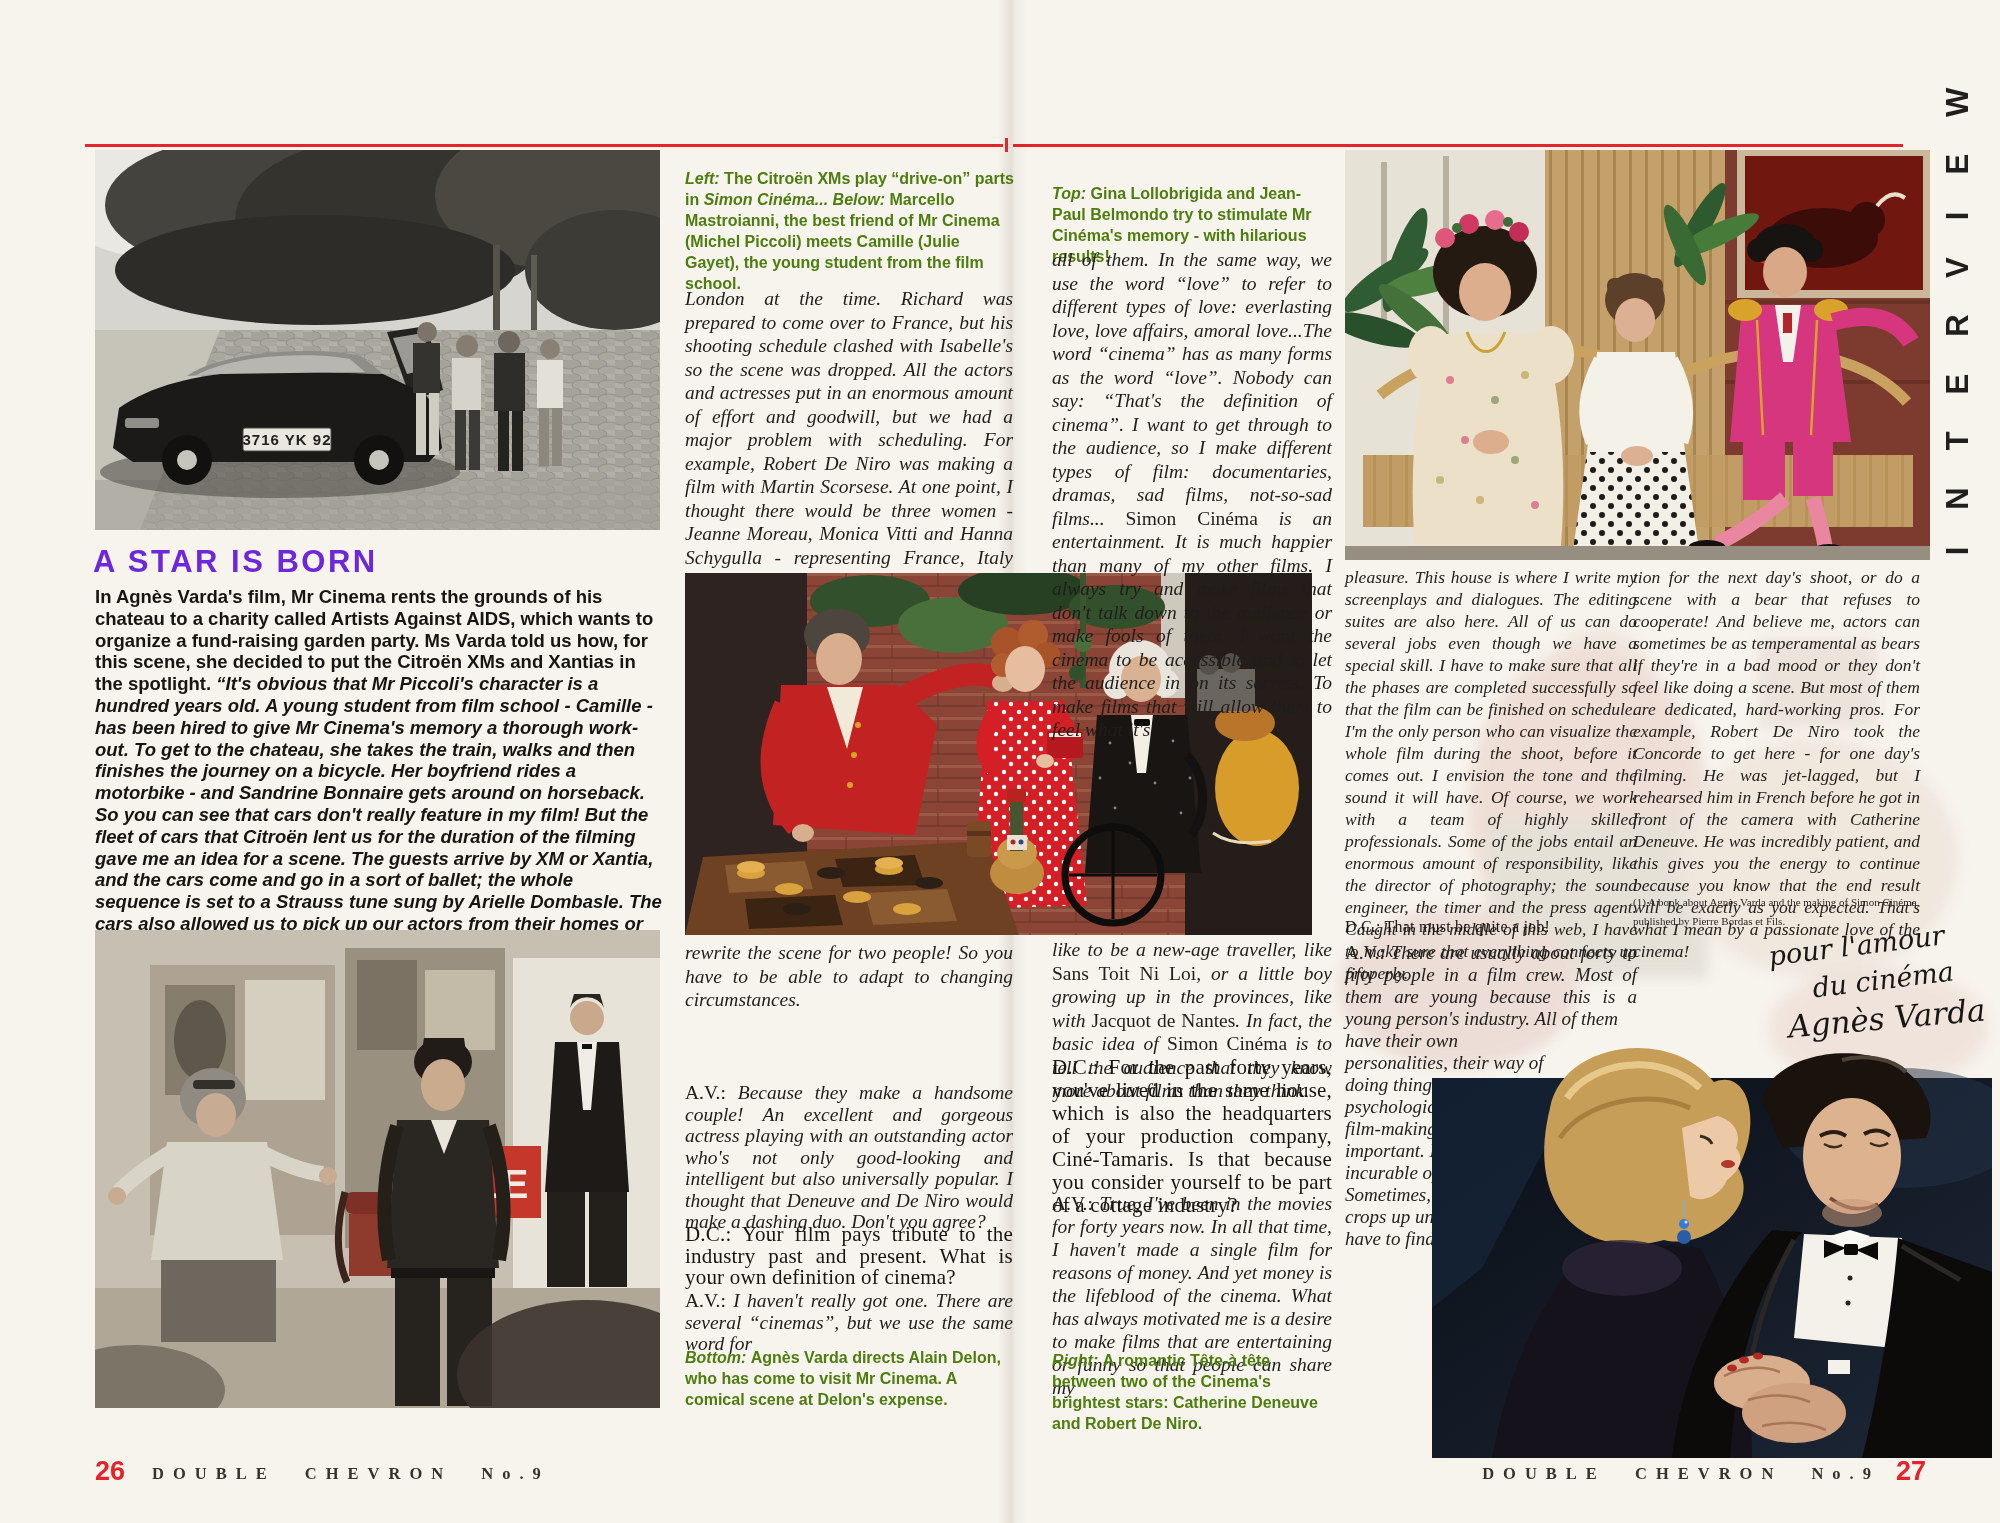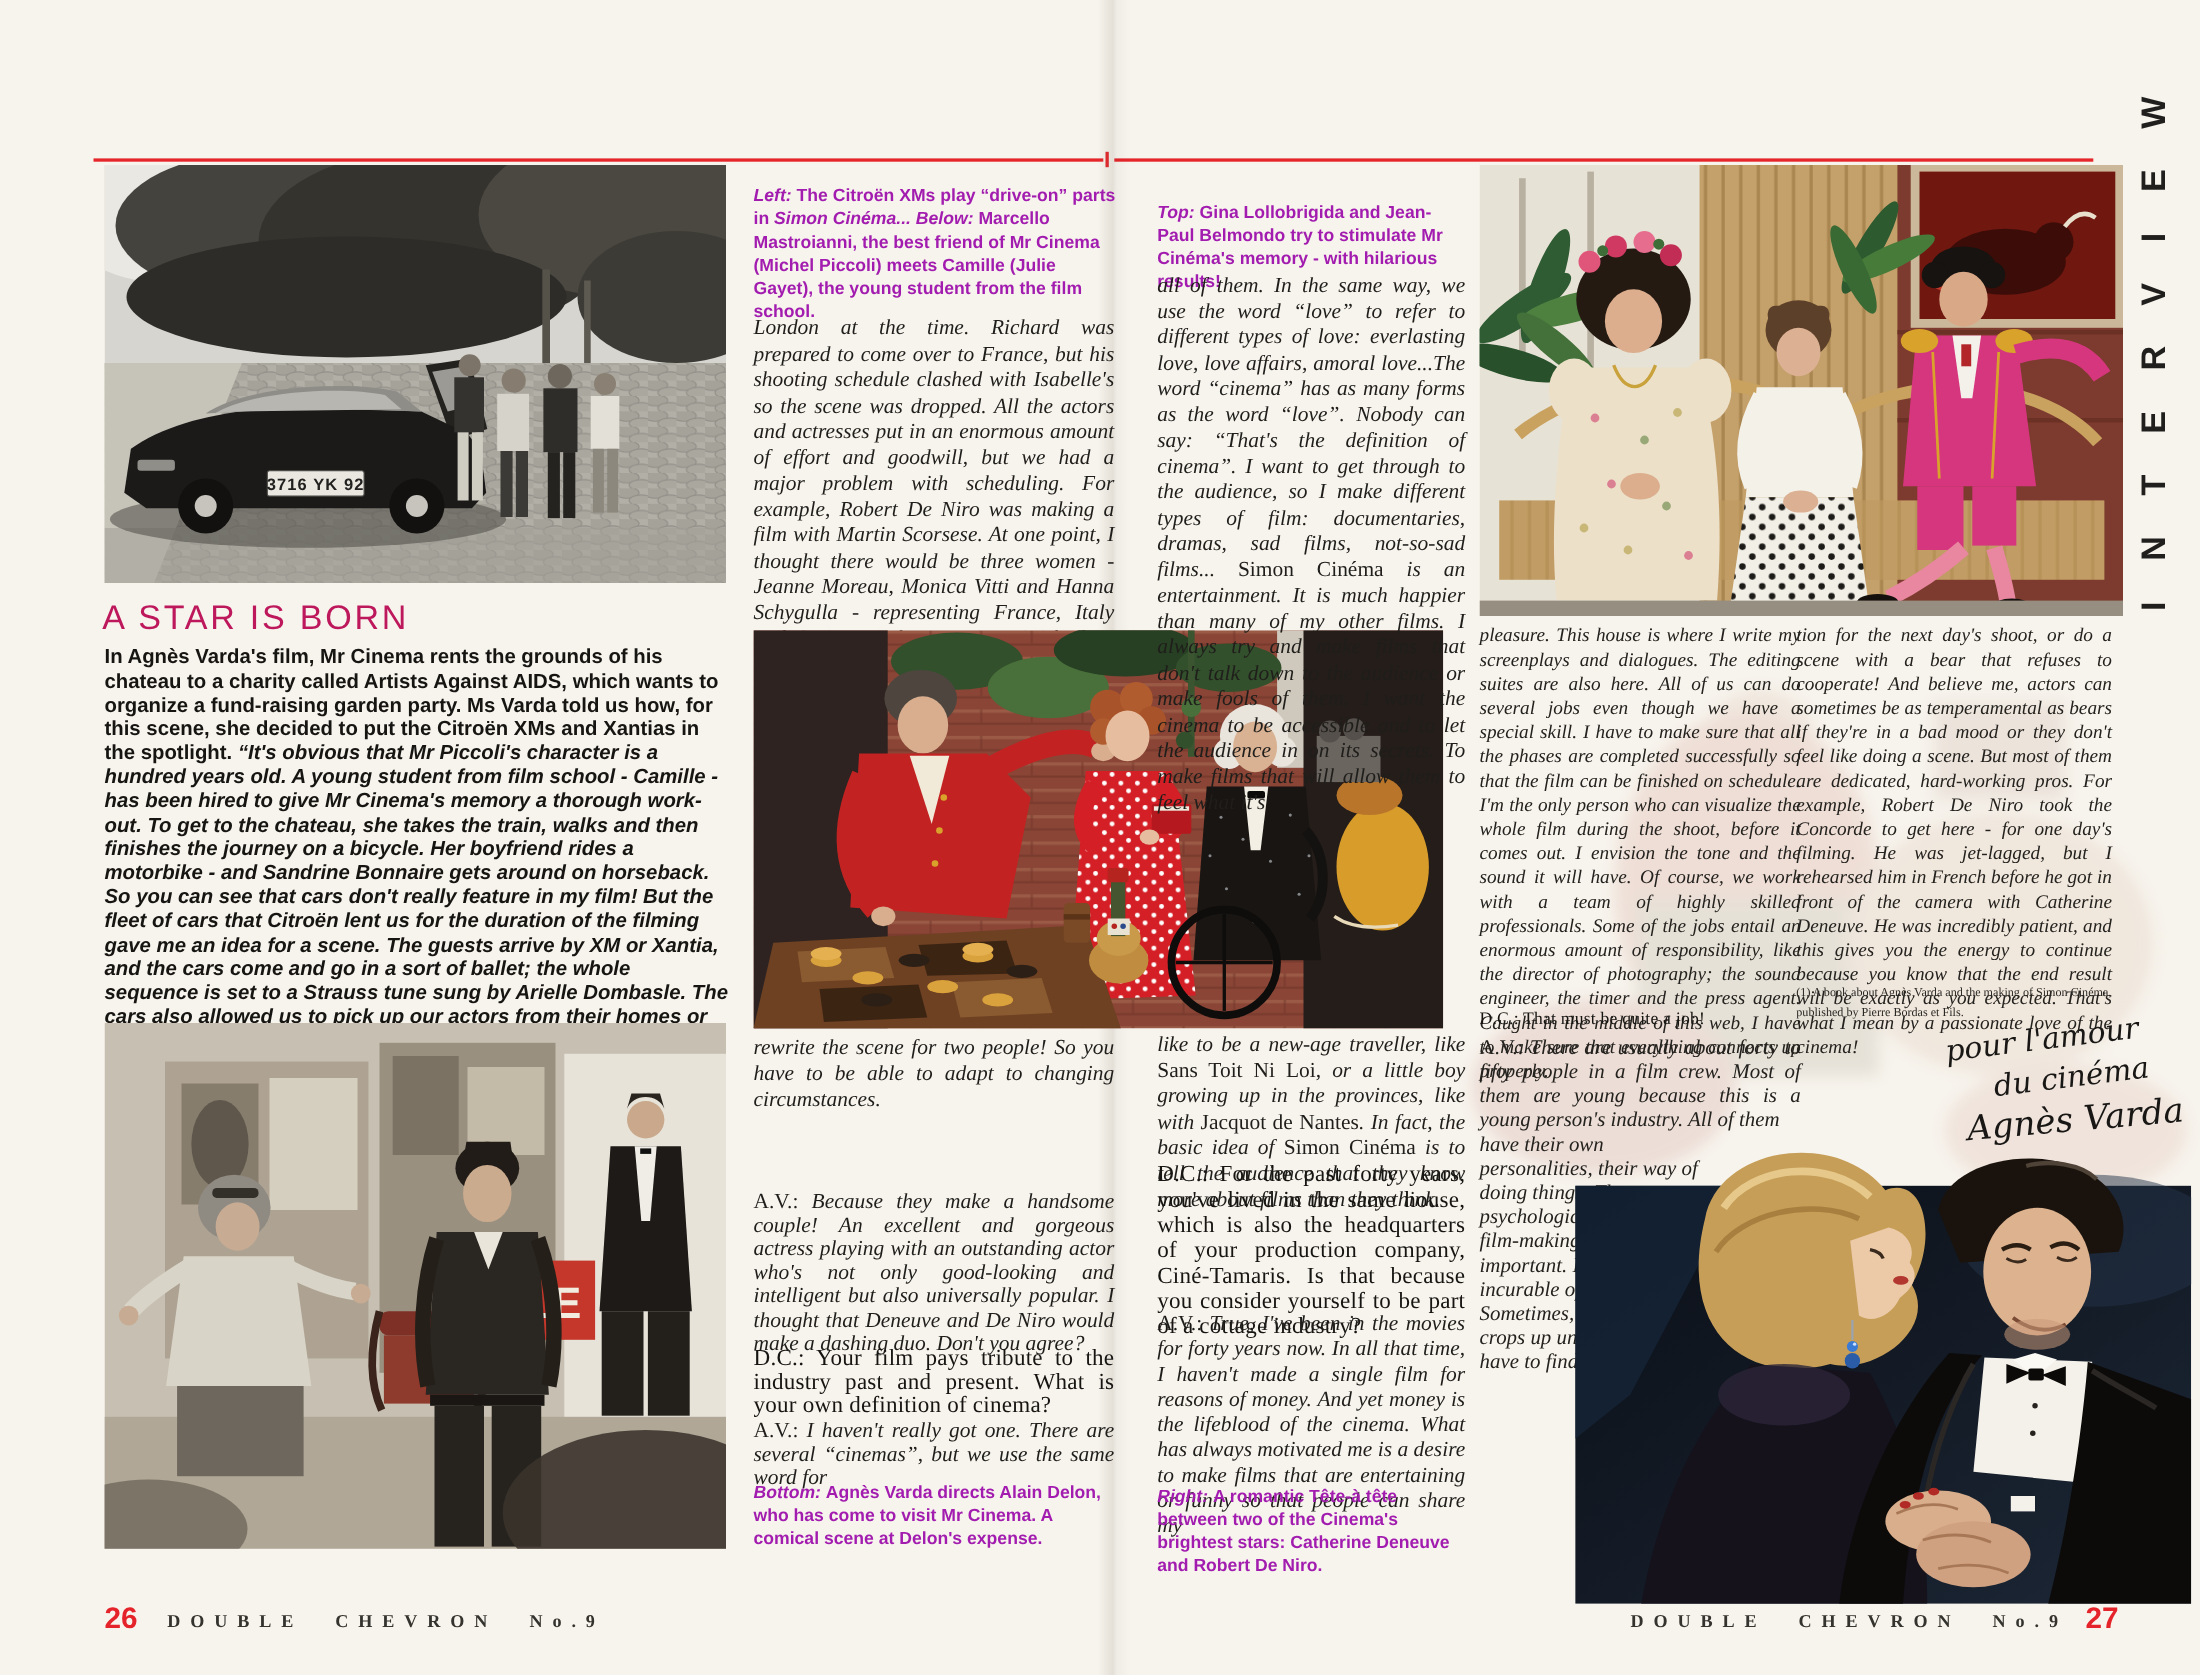--- a/index.html
+++ b/index.html
@@ -1,37 +1,37 @@
 <!DOCTYPE html>
 <html><head>
 <meta charset="utf-8">
 <style>
   html,body{margin:0;padding:0;background:#e9e6de;}
   .spread{position:relative;width:2000px;height:1523px;background:#f7f4ed;overflow:hidden;
           font-family:"Liberation Sans",sans-serif;color:#1c1b18;}
   .abs{position:absolute;}
   
-  .cap{font-family:"Liberation Sans",sans-serif;font-weight:bold;font-size:16px;line-height:21px;color:#a21caf;text-align:left;}
+  .cap{font-family:"Liberation Sans",sans-serif;font-weight:bold;font-size:16px;line-height:21px;color:#4d7c0f;text-align:left;}
   .cap .bi{font-style:italic;}
   .body{font-family:"Liberation Serif",serif;font-style:italic;font-size:19.5px;line-height:23.5px;color:#1f1e1b;text-align:justify;}
   .body .r{font-style:normal;}
   .bodyB{font-family:"Liberation Serif",serif;font-style:italic;font-size:17.5px;line-height:22px;color:#24221e;text-align:justify;}
   .q{font-family:"Liberation Serif",serif;font-style:normal;font-size:21px;line-height:21.5px;color:#171512;text-align:justify;letter-spacing:.2px;}
   .q3l{line-height:23px;}
   .a{font-family:"Liberation Serif",serif;font-size:19.5px;line-height:21.5px;color:#1f1e1b;text-align:justify;}
   .a .i{font-style:italic;}
   .a .sp{font-style:normal;}
   .a3l{line-height:23px;}
   .qB{font-size:16px;line-height:22px;}
   .aB{font-family:"Liberation Serif",serif;font-size:19px;line-height:22px;color:#24221e;text-align:justify;}
   .aB .i{font-style:italic;}
   .aB .sp{font-style:normal;}
   .intro{font-family:"Liberation Sans",sans-serif;font-weight:bold;font-size:18.5px;line-height:21.8px;color:#161512;}
   .intro .it{font-style:italic;}
-  .headline{font-family:"Liberation Sans",sans-serif;font-weight:400;font-size:31px;letter-spacing:2.5px;color:#be185d;}
+  .headline{font-family:"Liberation Sans",sans-serif;font-weight:700;font-size:31px;letter-spacing:2.5px;color:#6d28d9;}
   .footnote{font-family:"Liberation Serif",serif;font-size:11px;line-height:19px;color:#2a2824;font-style:normal;}
   .hand{font-family:"DejaVu Serif",serif;font-style:italic;color:#181715;}
   .rule{background:#e5252a;height:3px;}
   .pagenum{font-family:"Liberation Sans",sans-serif;font-weight:bold;font-size:27px;color:#e5232a;}
   .mag{font-family:"Liberation Serif",serif;font-weight:bold;font-size:16.5px;letter-spacing:9px;word-spacing:16px;color:#35332e;}
   .interview{font-family:"Liberation Sans",sans-serif;font-weight:bold;font-size:31px;letter-spacing:37px;color:#201f1d;
              text-align:center;line-height:50px;transform:rotate(-90deg);}
   .gutter{background:linear-gradient(90deg,rgba(0,0,0,0) 0%,rgba(110,100,85,.14) 45%,rgba(0,0,0,.03) 58%,rgba(0,0,0,0) 100%);}
   svg{display:block;}
 </style>

